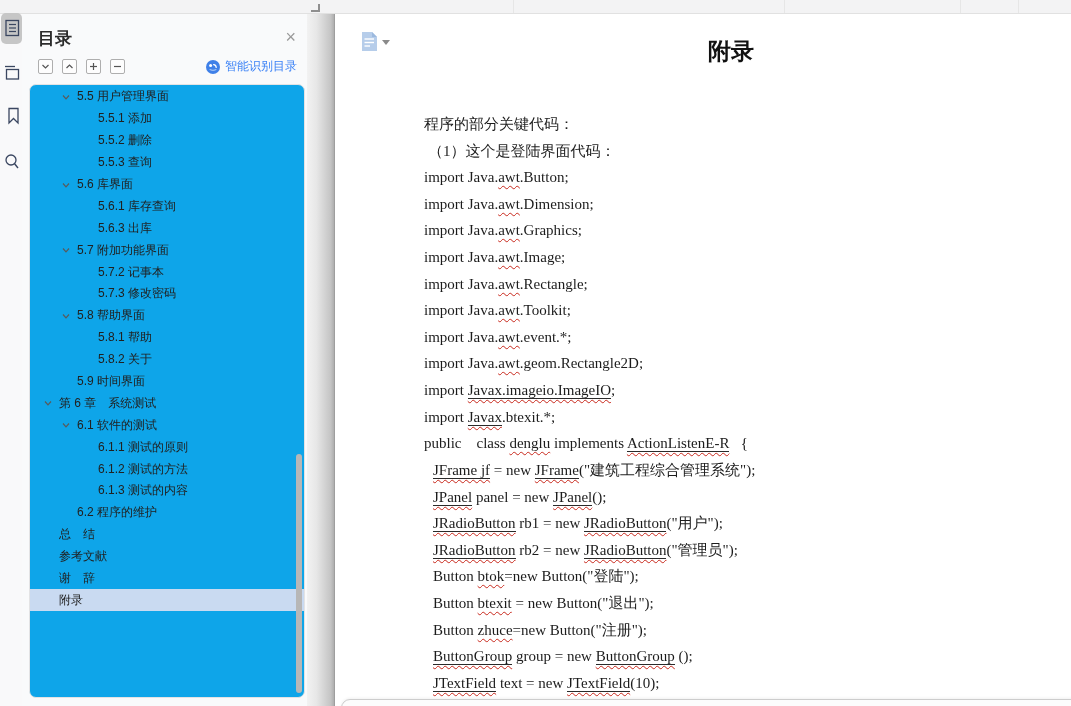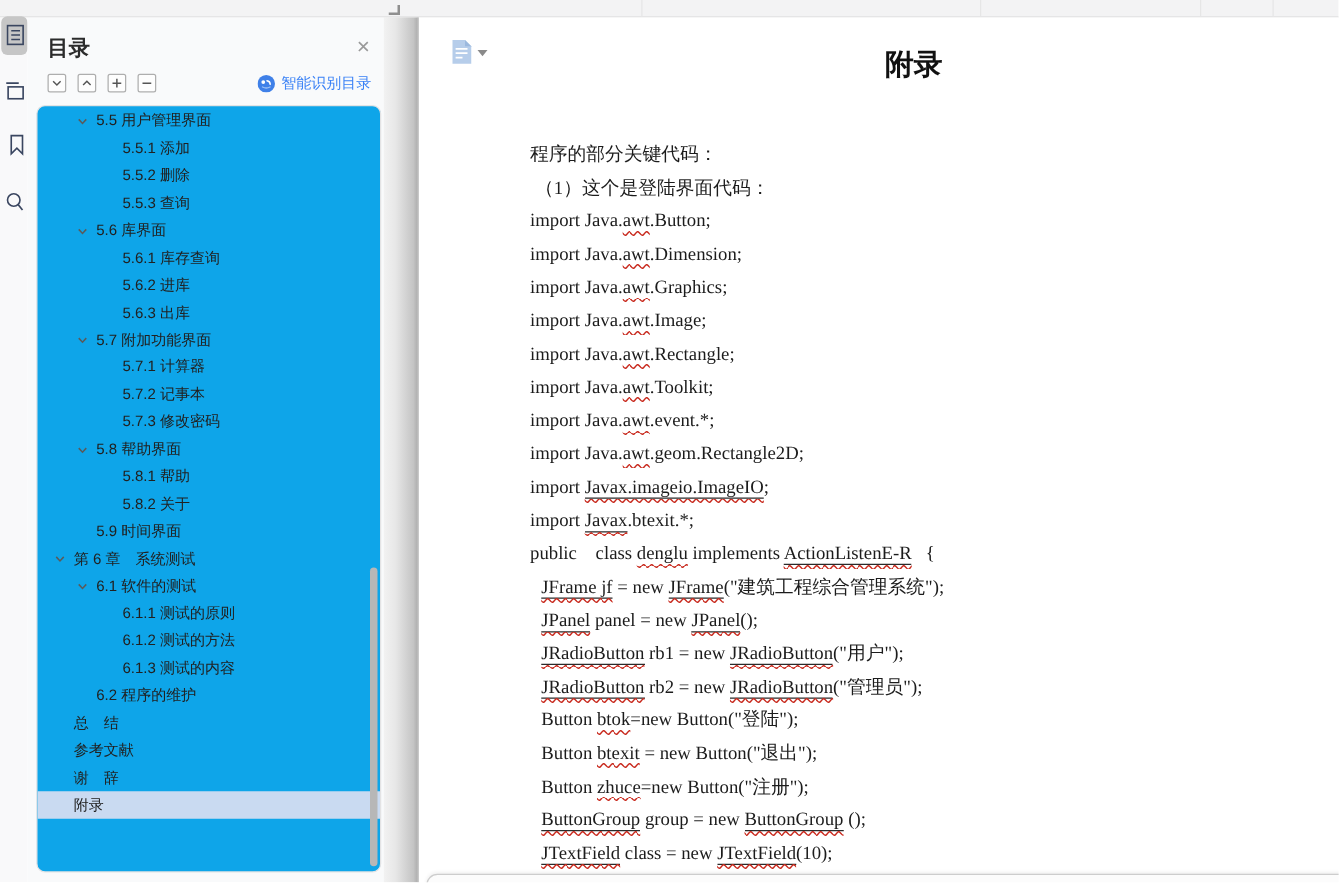--- a/index.html
+++ b/index.html
@@ -149,26 +149,24 @@
           <div class="toc-row" style="padding-left: 31px;"><span class="toc-chev"><svg width="10" height="10" viewBox="0 0 10 10">
                 <path d="M2 3.5 L5 6.8 L8 3.5" fill="none" stroke="#5a5a5a" stroke-width="1.2"></path>
               </svg></span><span>5.5 用户管理界面</span></div>
           <div class="toc-row" style="padding-left: 68px;"><span>5.5.1 添加</span></div>
           <div class="toc-row" style="padding-left: 68px;"><span>5.5.2 删除</span></div>
           <div class="toc-row" style="padding-left: 68px;"><span>5.5.3 查询</span></div>
           <div class="toc-row" style="padding-left: 31px;"><span class="toc-chev"><svg width="10" height="10" viewBox="0 0 10 10">
                 <path d="M2 3.5 L5 6.8 L8 3.5" fill="none" stroke="#5a5a5a" stroke-width="1.2"></path>
               </svg></span><span>5.6 库界面</span></div>
           <div class="toc-row" style="padding-left: 68px;"><span>5.6.1 库存查询</span></div>
-          <div class="toc-row" style="padding-left: 68px;"><span>5.6.2 进库</span></div>
           <div class="toc-row" style="padding-left: 68px;"><span>5.6.3 出库</span></div>
           <div class="toc-row" style="padding-left: 31px;"><span class="toc-chev"><svg width="10" height="10" viewBox="0 0 10 10">
                 <path d="M2 3.5 L5 6.8 L8 3.5" fill="none" stroke="#5a5a5a" stroke-width="1.2"></path>
               </svg></span><span>5.7 附加功能界面</span></div>
-          <div class="toc-row" style="padding-left: 68px;"><span>5.7.1 计算器</span></div>
           <div class="toc-row" style="padding-left: 68px;"><span>5.7.2 记事本</span></div>
           <div class="toc-row" style="padding-left: 68px;"><span>5.7.3 修改密码</span></div>
           <div class="toc-row" style="padding-left: 31px;"><span class="toc-chev"><svg width="10" height="10" viewBox="0 0 10 10">
                 <path d="M2 3.5 L5 6.8 L8 3.5" fill="none" stroke="#5a5a5a" stroke-width="1.2"></path>
               </svg></span><span>5.8 帮助界面</span></div>
           <div class="toc-row" style="padding-left: 68px;"><span>5.8.1 帮助</span></div>
           <div class="toc-row" style="padding-left: 68px;"><span>5.8.2 关于</span></div>
           <div class="toc-row" style="padding-left: 47px;"><span>5.9 时间界面</span></div>
           <div class="toc-row" style="padding-left: 13px;"><span class="toc-chev"><svg width="10" height="10" viewBox="0 0 10 10">
                 <path d="M2 3.5 L5 6.8 L8 3.5" fill="none" stroke="#5a5a5a" stroke-width="1.2"></path>
@@ -220,19 +218,19 @@
         <div class="code-line" style="padding-left: 89px;"><span>import </span><span class="seg-b">Javax</span><span>.btexit.*;</span></div>
         <div class="code-line" style="padding-left: 89px;"><span>public    class </span><span class="seg-w">denglu</span><span> implements </span><span class="seg-b">ActionListenE-R</span><span>   {</span></div>
         <div class="code-line" style="padding-left: 98px;"><span class="seg-b">JFrame jf</span><span> = new </span><span class="seg-b">JFrame</span><span>("建筑工程综合管理系统");</span></div>
         <div class="code-line" style="padding-left: 98px;"><span class="seg-b">JPanel</span><span> panel = new </span><span class="seg-b">JPanel</span><span>();</span></div>
         <div class="code-line" style="padding-left: 98px;"><span class="seg-b">JRadioButton</span><span> rb1 = new </span><span class="seg-b">JRadioButton</span><span>("用户");</span></div>
         <div class="code-line" style="padding-left: 98px;"><span class="seg-b">JRadioButton</span><span> rb2 = new </span><span class="seg-b">JRadioButton</span><span>("管理员");</span></div>
         <div class="code-line" style="padding-left: 98px;"><span>Button </span><span class="seg-w">btok</span><span>=new Button("登陆");</span></div>
         <div class="code-line" style="padding-left: 98px;"><span>Button </span><span class="seg-w">btexit</span><span> = new Button("退出");</span></div>
         <div class="code-line" style="padding-left: 98px;"><span>Button </span><span class="seg-w">zhuce</span><span>=new Button("注册");</span></div>
         <div class="code-line" style="padding-left: 98px;"><span class="seg-b">ButtonGroup</span><span> group = new </span><span class="seg-b">ButtonGroup</span><span> ();</span></div>
-        <div class="code-line" style="padding-left: 98px;"><span class="seg-b">JTextField</span><span> class = new </span><span class="seg-b">JTextField</span><span>(10);</span></div>
+        <div class="code-line" style="padding-left: 98px;"><span class="seg-b">JTextField</span><span> text = new </span><span class="seg-b">JTextField</span><span>(10);</span></div>
       </div>
 
     <div class="bottom-bar"></div>
   </div>
 
 </div>
 
 </body></html>

